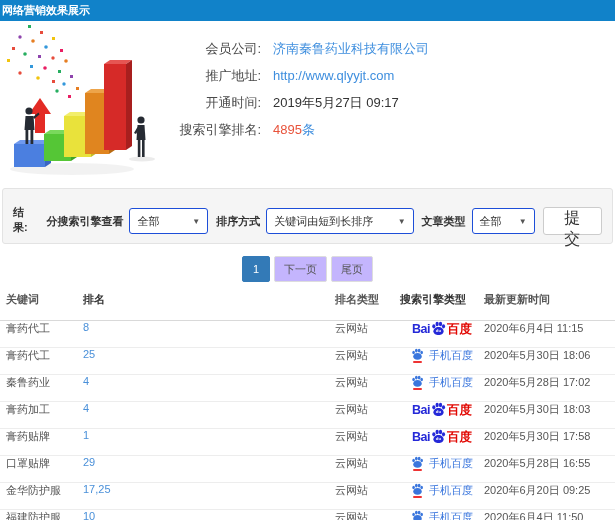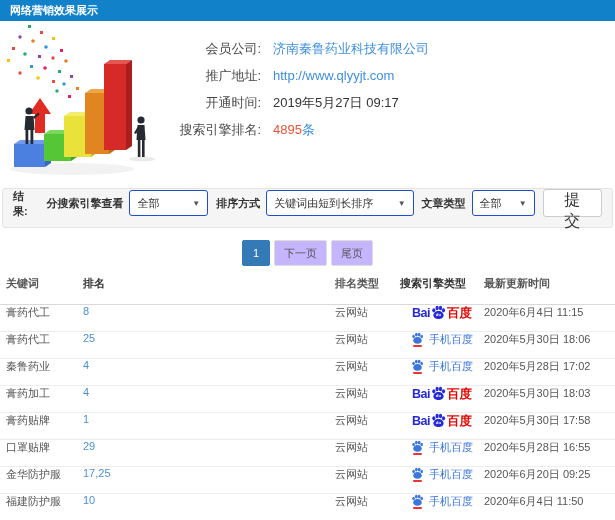--- a/index.html
+++ b/index.html
@@ -3,35 +3,35 @@
 <meta charset="utf-8">
 <style>
   html,body{margin:0;padding:0;}
   body{
     width:615px;height:520px;overflow:hidden;background:#fff;
     font-family:"Liberation Sans","DejaVu Sans",sans-serif;
     -webkit-font-smoothing:antialiased;
   }
   
   .titlebar{height:21px;background:#1182c9;color:#fff;font-size:11px;
-    font-weight:bold;line-height:21px;padding-left:10px;}
+    font-weight:bold;line-height:21px;padding-left:2px;}
   
   .info-section{display:flex;height:167px;background:#fff;}
   .illustration{width:175px;height:162px;flex:0 0 175px;}
   .info-list{padding-top:14px;font-size:13px;}
   .info-row{display:flex;align-items:center;height:27px;}
   .info-label{width:86px;text-align:right;color:#4a4a4a;}
   .info-value{margin-left:12px;}
   .value-link{color:#3e8ede;cursor:pointer;}
   .value-plain{color:#333;}
   .count-num{color:#e8533b;}
   .count-suffix{color:#3e8ede;}
   
   .filter-panel{margin:0 2px;height:38px;background:#f5f5f5;border:1px solid #e3e3e3;
-    border-radius:3px;display:flex;align-items:flex-start;padding:0 10px;font-size:11px;}
+    border-radius:3px;display:flex;align-items:flex-end;padding:8px 10px;font-size:11px;}
   .result-label{font-weight:bold;color:#333;}
   .filter-group{margin-left:auto;display:flex;align-items:center;}
   .f-label{font-weight:bold;color:#333;margin:0 6px 0 8px;white-space:nowrap;}
   .sel{display:inline-flex;align-items:center;justify-content:space-between;background:#fff;
     border:1px solid #1d4ed8;border-radius:3px;height:26px;padding:0 7px;color:#333;
     cursor:pointer;box-sizing:border-box;white-space:nowrap;}
   .sel .caret{font-size:8px;color:#555;margin-left:7px;}
   .sel-engine{width:80px;}
   .sel-sort{width:150px;}
   .sel-article{width:64px;}

